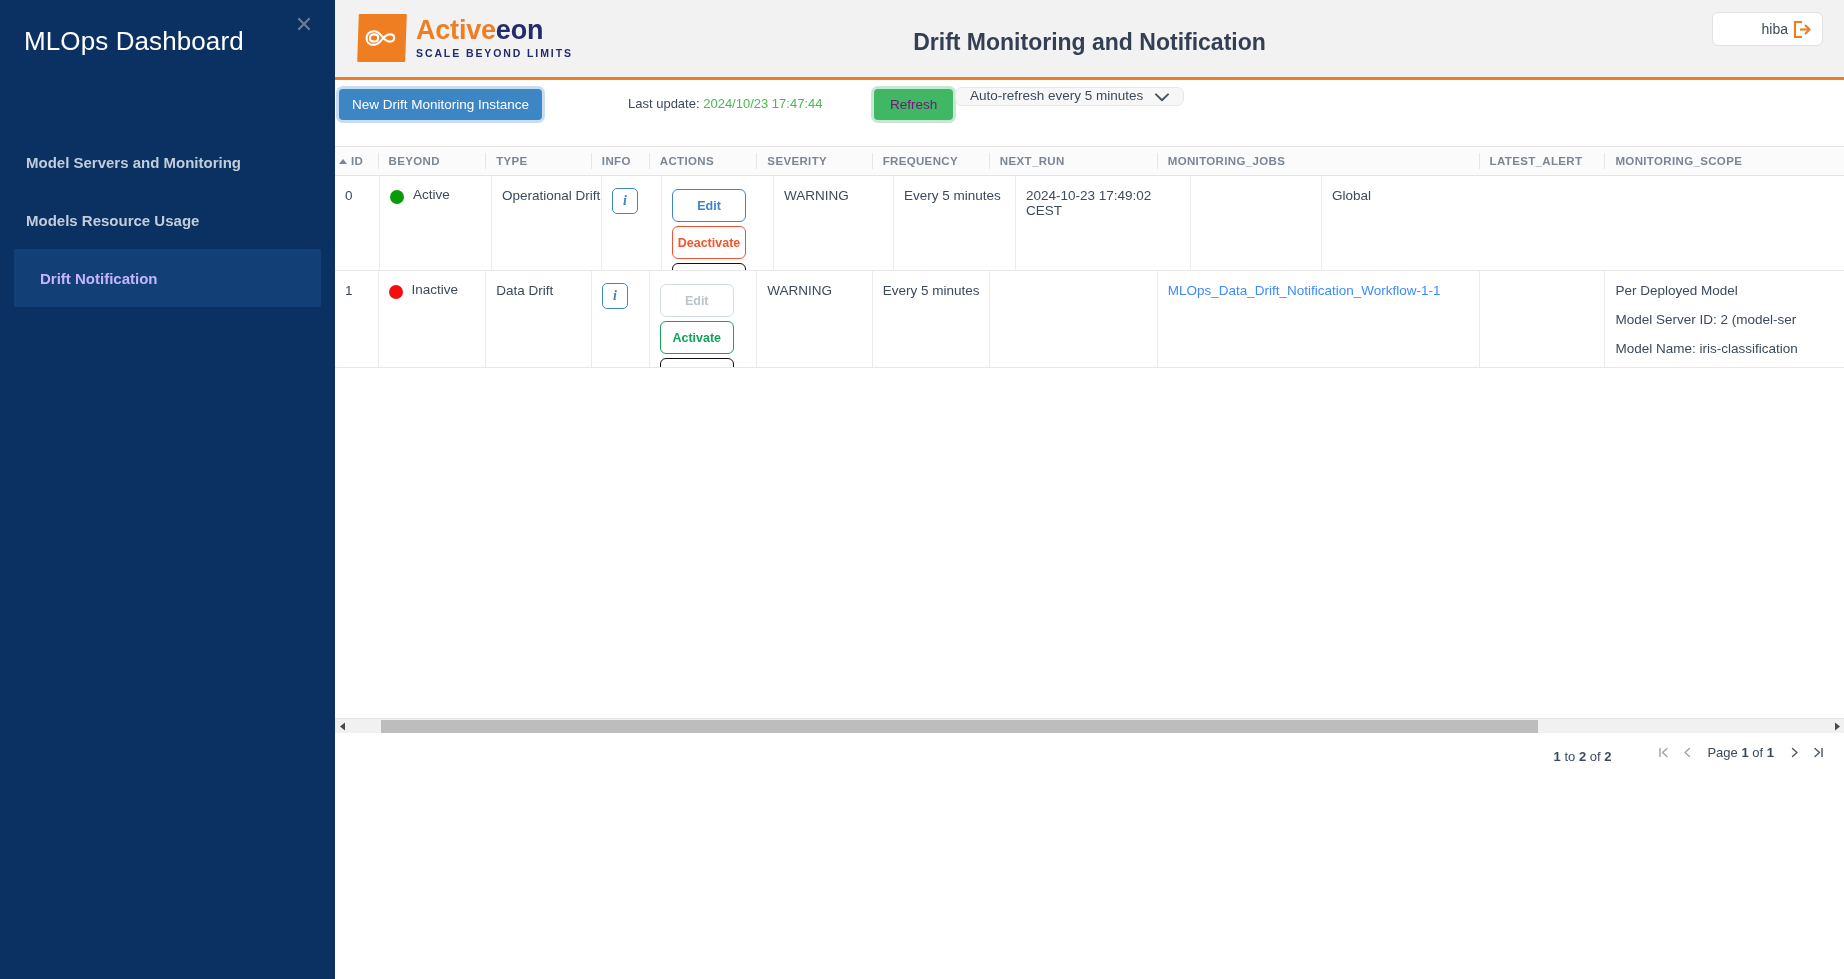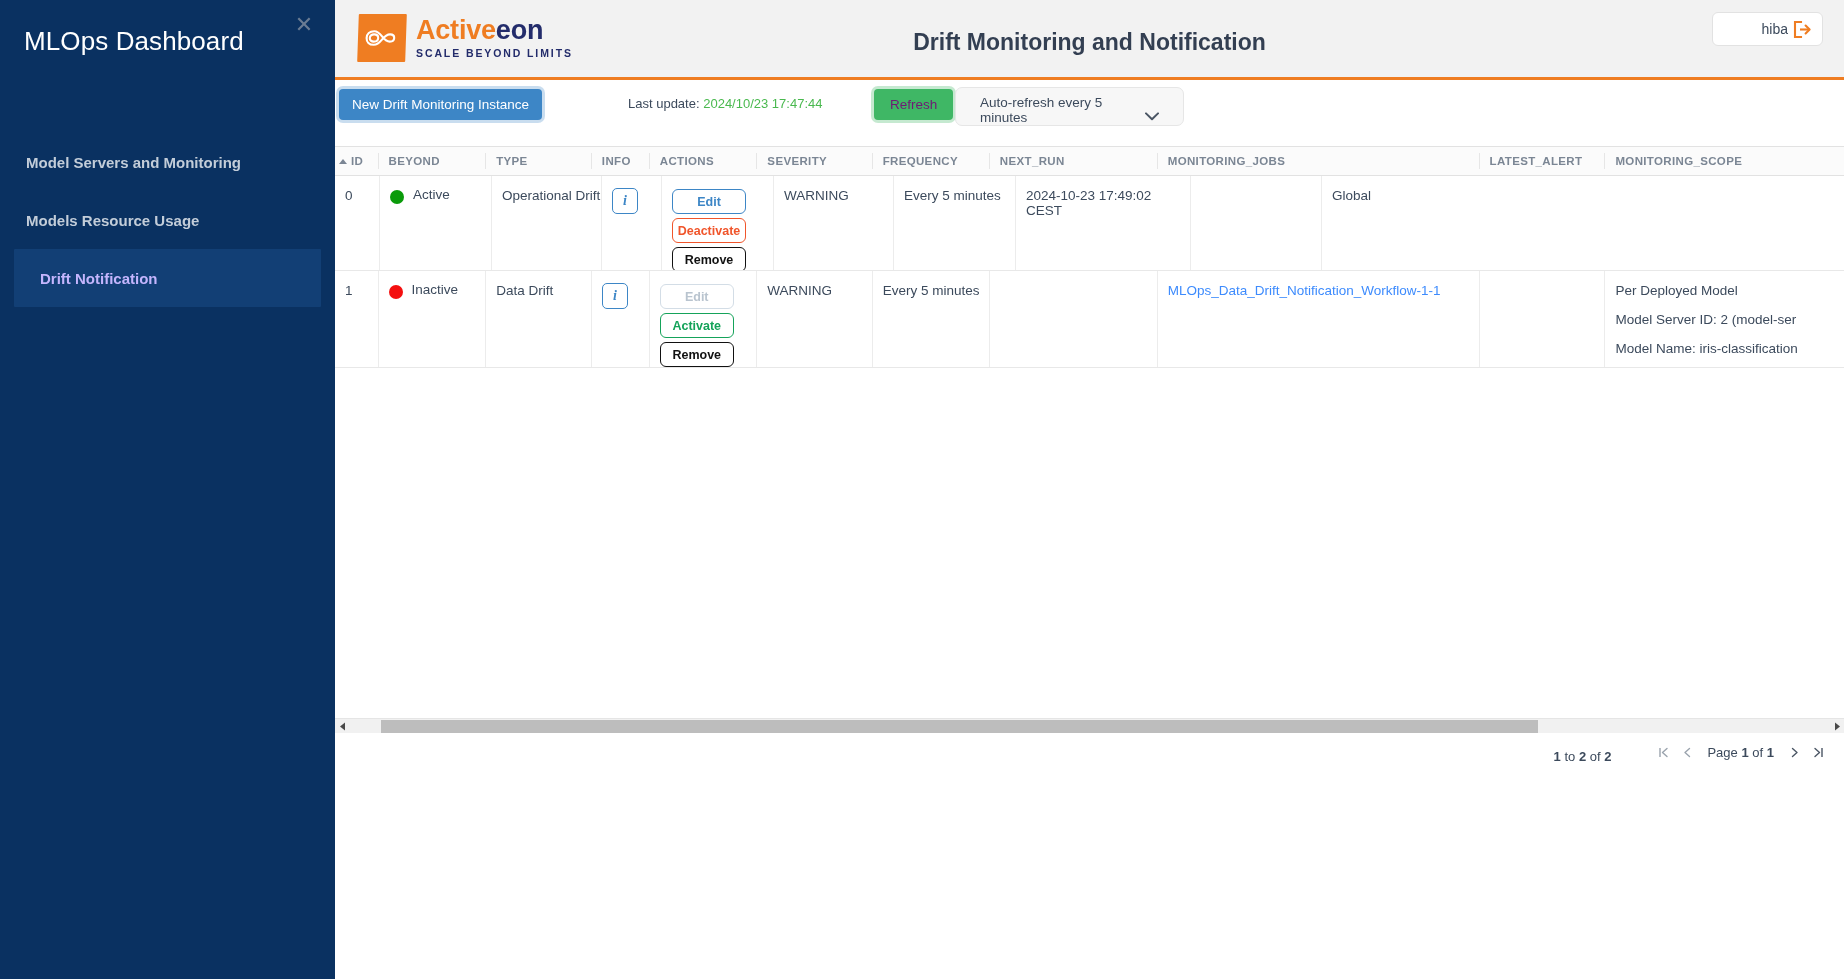--- a/index.html
+++ b/index.html
@@ -167,27 +167,27 @@
     color: #701a75;
     font-size: 13.5px;
     padding: 0 16px;
     cursor: pointer;
     font-family: inherit;
     box-shadow: 0 0 0 3px rgba(63,183,101,0.3);
   }
   .select-refresh {
     position: absolute;
     left: 620px; top: 2px;
-    width: 229px; height: 39px;
+    width: 229px; height: 19px;
     background: #f7f7f7;
     border: 1px solid #e6e6e6;
     border-radius: 7px;
     display: flex;
-    align-items: flex-end;
-    padding: 0 24px;
+    align-items: flex-start;
+    padding: 0 14px;
     cursor: pointer;
     top: 7px;
   }
   .select-refresh .sel-label { font-size: 13.5px; color: #3c4a5c; flex: 1; }
 
   
   .table-wrap {
     position: absolute;
     left: 0; right: 0;
     top: 146px;
@@ -259,21 +259,21 @@
     align-items: center;
     justify-content: center;
     cursor: pointer;
     font-family: "Liberation Serif", serif;
     font-style: italic;
     background: #fff;
   }
 
   .act-stack { display: flex; flex-direction: column; gap: 4px; padding-top: 1px; }
   .act-btn {
-    width: 74px; height: 25px;
+    width: 74px; height: 33px;
     border-radius: 6px;
     font-size: 12.5px;
     font-weight: 700;
     background: #ffffff;
     cursor: pointer;
     font-family: inherit;
     display: flex; align-items: center; justify-content: center;
   }
   .act-edit { border: 1px solid #3d86c6; color: #3d86c6; }
   .act-edit.disabled { border: 1px solid #d3dde6; color: #b9c4cf; cursor: default; }

